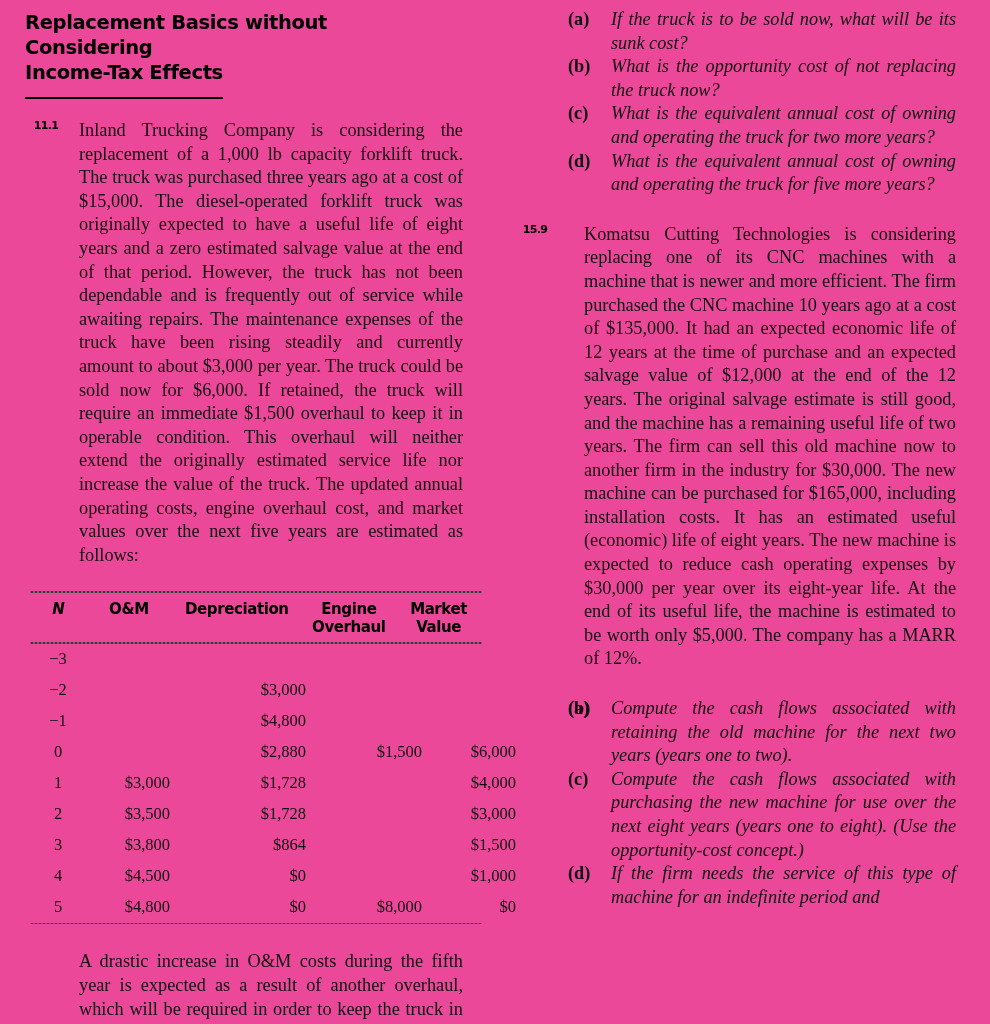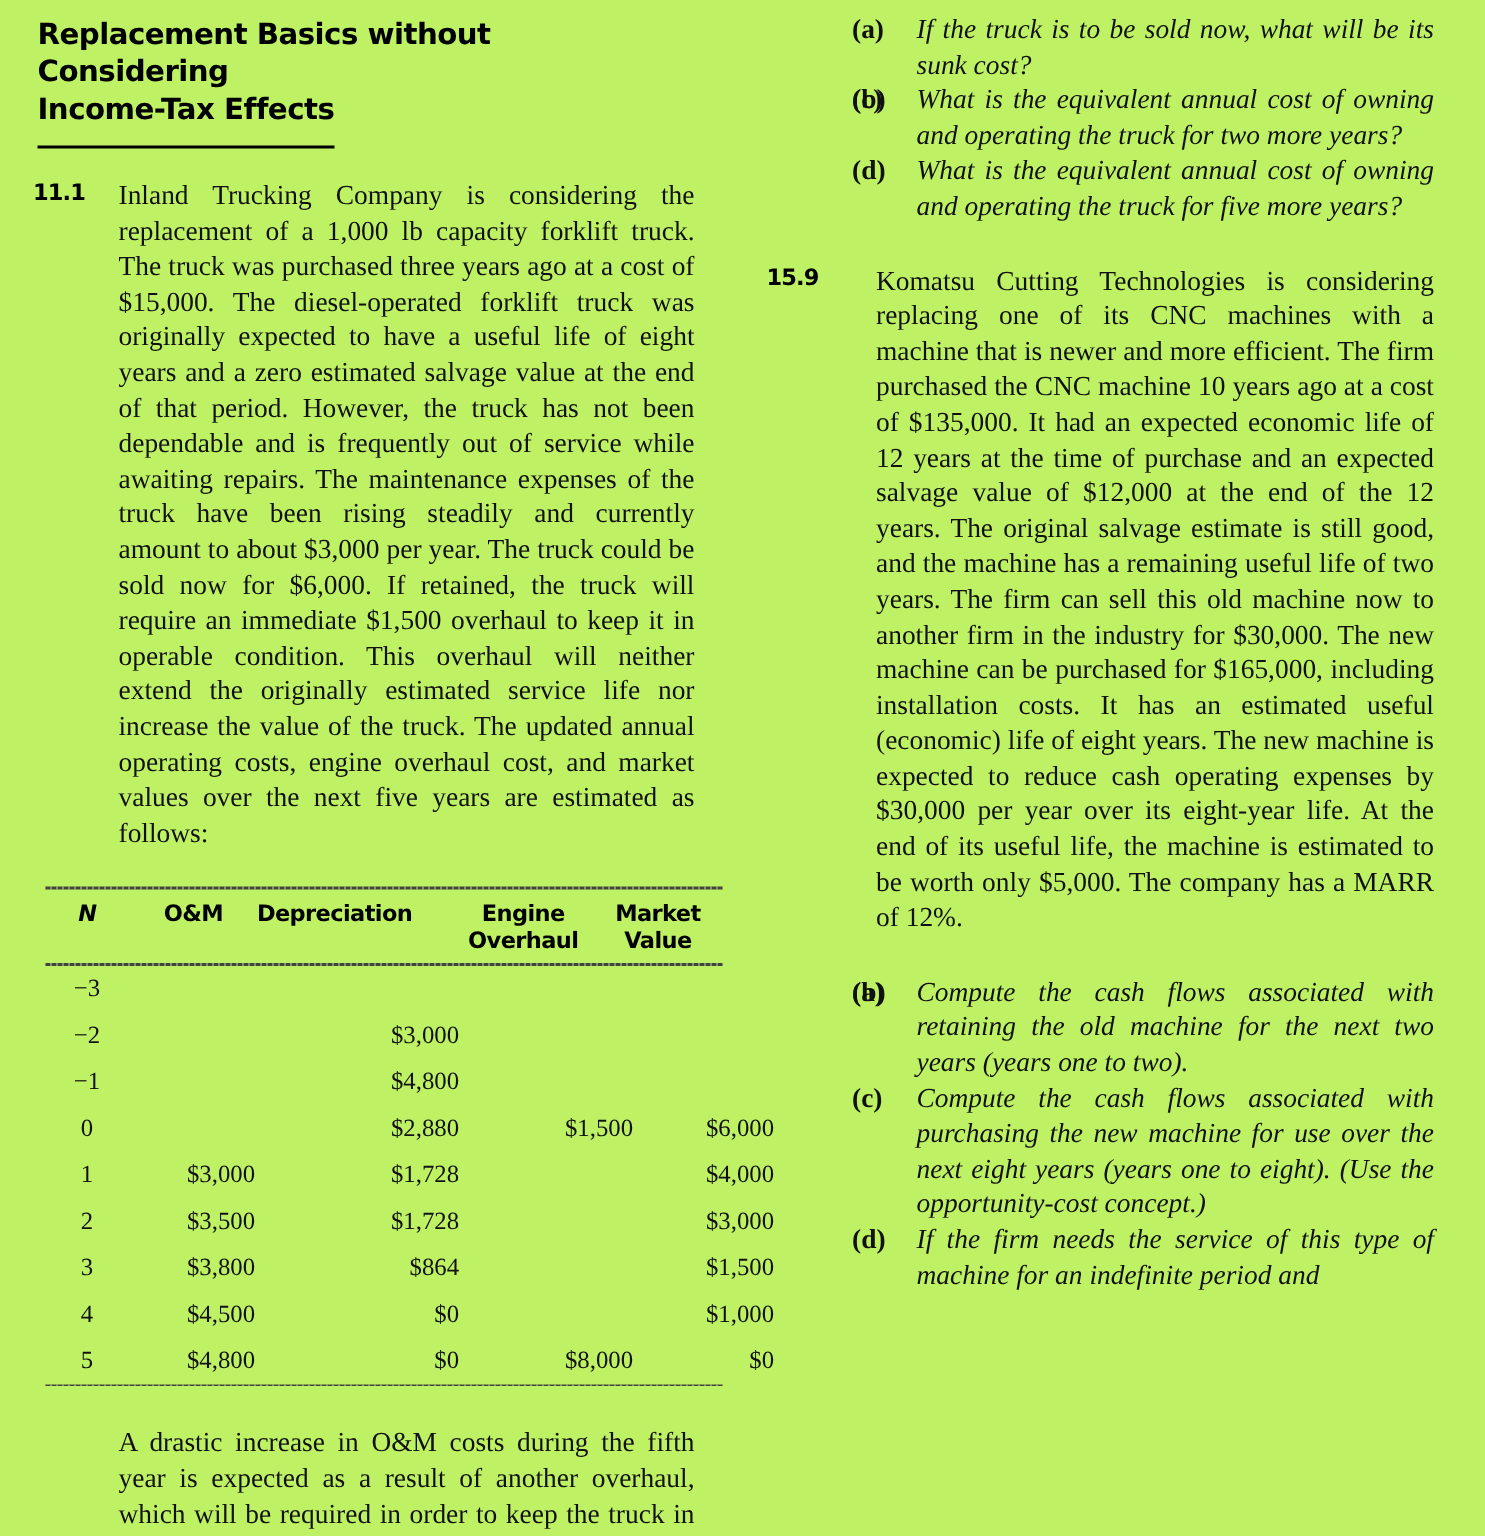--- a/index.html
+++ b/index.html
@@ -13,21 +13,21 @@
     font-family: "Liberation Serif", serif;
     color: #111111;
     overflow: hidden;
     position: relative;
   }
   .page {
     width: 990px;
     height: 1024px;
     position: relative;
     box-sizing: border-box;
-    background: #bef264;
+    background: #ec4899;
   }
   .col {
     position: absolute;
     top: 0;
     box-sizing: border-box;
   }
   .col-left  { left: 0px;   width: 495px; padding: 6px 32px 0 22px; }
   .col-right { left: 495px; width: 495px; padding: 6px 34px 0 16px; }
 
   
@@ -52,25 +52,25 @@
   .problem {
     position: relative;
     margin-top: 20px;
   }
   .problem-num {
     position: absolute;
     left: 0;
     top: 0;
     font-family: "DejaVu Sans", sans-serif;
     font-weight: bold;
-    font-size: 15px;
+    font-size: 11px;
     letter-spacing: -0.6px;
     color: #000;
     width: 48px;
-    text-align: left;
+    text-align: center;
   }
   .problem-body {
     margin-left: 57px;
     font-size: 18.3px;
     line-height: 23.6px;
     text-align: justify;
     text-justify: inter-word;
     hyphens: none;
     color: #111;
   }
@@ -139,21 +139,21 @@
     padding: 6.5px 0;
     line-height: 18px;
   }
   .c-n   { width: 56px;  text-align: center; }
   .c-om  { width: 84px;  text-align: right; padding-right: 6px !important;}
   .c-dep { width: 130px; text-align: right; padding-right: 24px !important;}
   .c-eng { width: 92px;  text-align: right; padding-right: 8px !important;}
   .c-mkt { width: 86px;  text-align: right; }
   th.c-n { text-align: center; }
   th.c-om { text-align: center; padding-right:0 !important;}
-  th.c-dep { text-align: left; padding-right:0 !important;}
+  th.c-dep { text-align: center; padding-right:0 !important;}
   th.c-eng { text-align: center; padding-right:0 !important;}
   th.c-mkt { text-align: center; }
 
   .after-table {
     margin: 26px 0 0 57px;
     font-size: 18.3px;
     line-height: 23.6px;
     text-align: justify;
     color: #111;
   }
@@ -272,20 +272,21 @@
 
   <div class="col col-right">
 
     <div class="subitems top-subitems">
       <div class="subitem">
         <span class="subitem-label">(a)</span>
         <span class="subitem-text">If the truck is to be sold now, what will be its sunk cost?</span>
       </div>
       <div class="subitem">
         <span class="subitem-label">(b)</span>
+        <span class="subitem-text">What is the opportunity cost of not replacing the truck now?</span>
       </div>
       <div class="subitem">
         <span class="subitem-label">(c)</span>
         <span class="subitem-text">What is the equivalent annual cost of owning and operating the truck for two more years?</span>
       </div>
       <div class="subitem">
         <span class="subitem-label">(d)</span>
         <span class="subitem-text">What is the equivalent annual cost of owning and operating the truck for five more years?</span>
       </div>
     </div>

